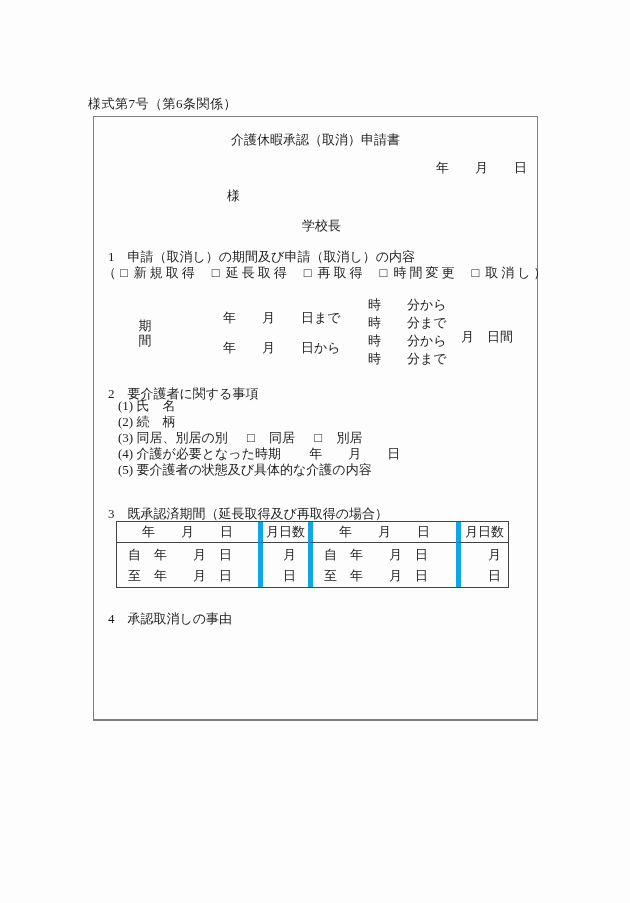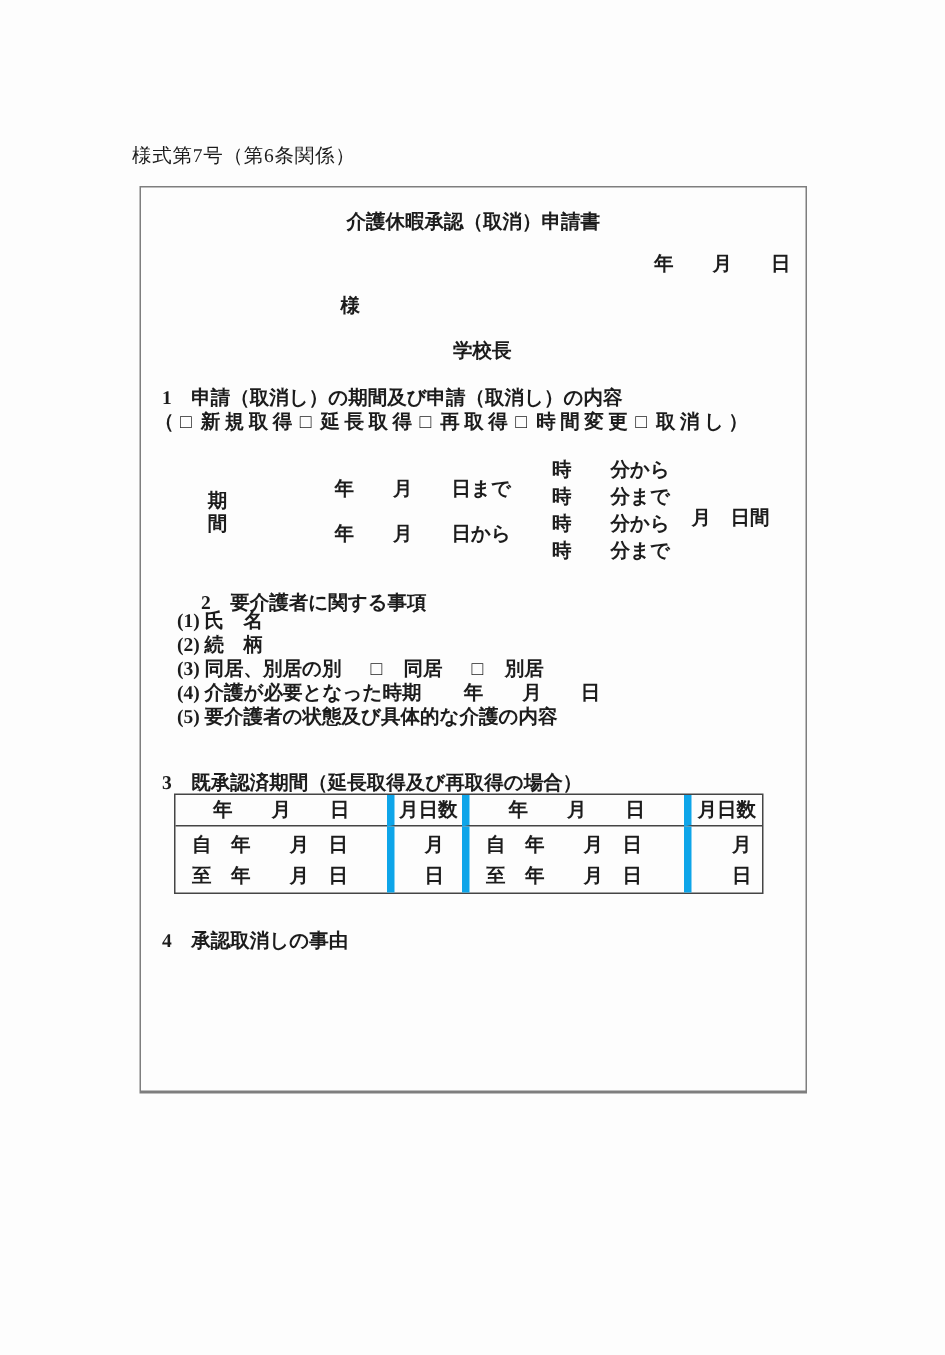--- a/index.html
+++ b/index.html
@@ -5,45 +5,45 @@
   html,body { margin:0; padding:0; }
   body {
     width:630px; height:903px; background:#fdfdfd;
     font-family:"Liberation Serif","DejaVu Serif",serif;
     font-size:13px; color:#1c1c1c;
   }
   .page { position:relative; width:630px; height:903px; overflow:hidden; }
   .form-number { position:absolute; left:88px; top:95px; letter-spacing:0.5px; }
 
   .box {
-    position:absolute; left:93px; top:124px; width:443px; height:602px;
-    border:1px solid #7e7e7e; border-bottom-width:2px; background:transparent;font-weight:bold;
+    position:absolute; left:93px; top:116px; width:443px; height:602px;
+    border:1px solid #7e7e7e; border-bottom-width:2px; background:transparent;
   }
   .box > div { position:absolute; }
 
   .title { left:0; right:0; top:14px; text-align:center; }
   .date-line { top:42px; right:10px; }
   .addressee { left:133px; top:70px; }
   .signer { left:208px; top:100px; }
 
   .s1-heading { left:14px; top:131px; }
   .checkline { left:9px; top:147px; display:flex; align-items:baseline; white-space:nowrap; }
-  .checkline .opt { margin-left:2px; white-space:nowrap; }
+  .checkline .opt { margin-left:14px; white-space:nowrap; }
   .checkline .opt:nth-child(2) { margin-left:4px; }
   .cb { display:inline-block; margin-right:6px; }
   .opt-label { letter-spacing:3px; }
 
   .period { left:0; top:178px; width:443px; height:84px; }
   .period > div { position:absolute; }
   .p-label { left:44px; top:23px; width:14px; line-height:15px; text-align:center; }
   .p-dates { left:129px; top:8px; line-height:30px; }
   .p-times { left:274px; top:1px; line-height:18px; }
   .p-duration { left:367px; top:33px; }
 
-  .s2-heading { left:14px; top:268px;margin-left:26px; }
+  .s2-heading { left:14px; top:268px; }
   .s2-items { left:24px; top:281px; line-height:16px; }
   .s2-items .item { height:16px; white-space:nowrap; }
   .cb-inline { display:inline-block; margin-left:16px; margin-right:11px; }
   .date-inline { display:inline-block; margin-left:25px; }
 
   .s3-heading { left:14px; top:388px; }
   .t3 {
     left:22px; top:404px; width:393px; height:67px; box-sizing:border-box;
     border:1px solid #454545;
     display:grid;

